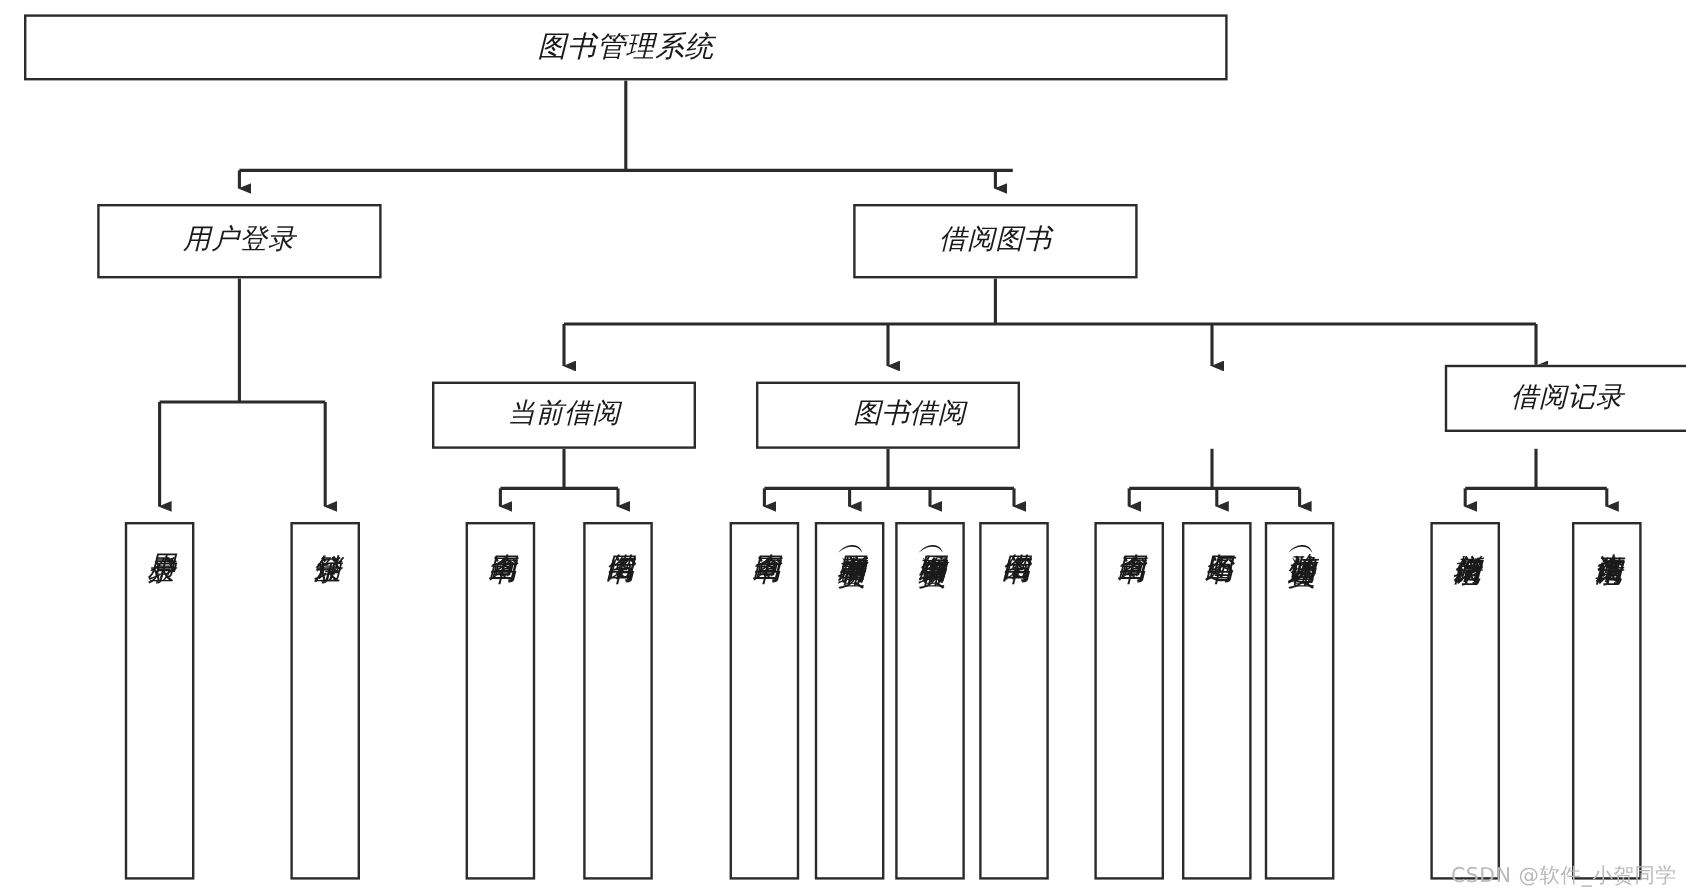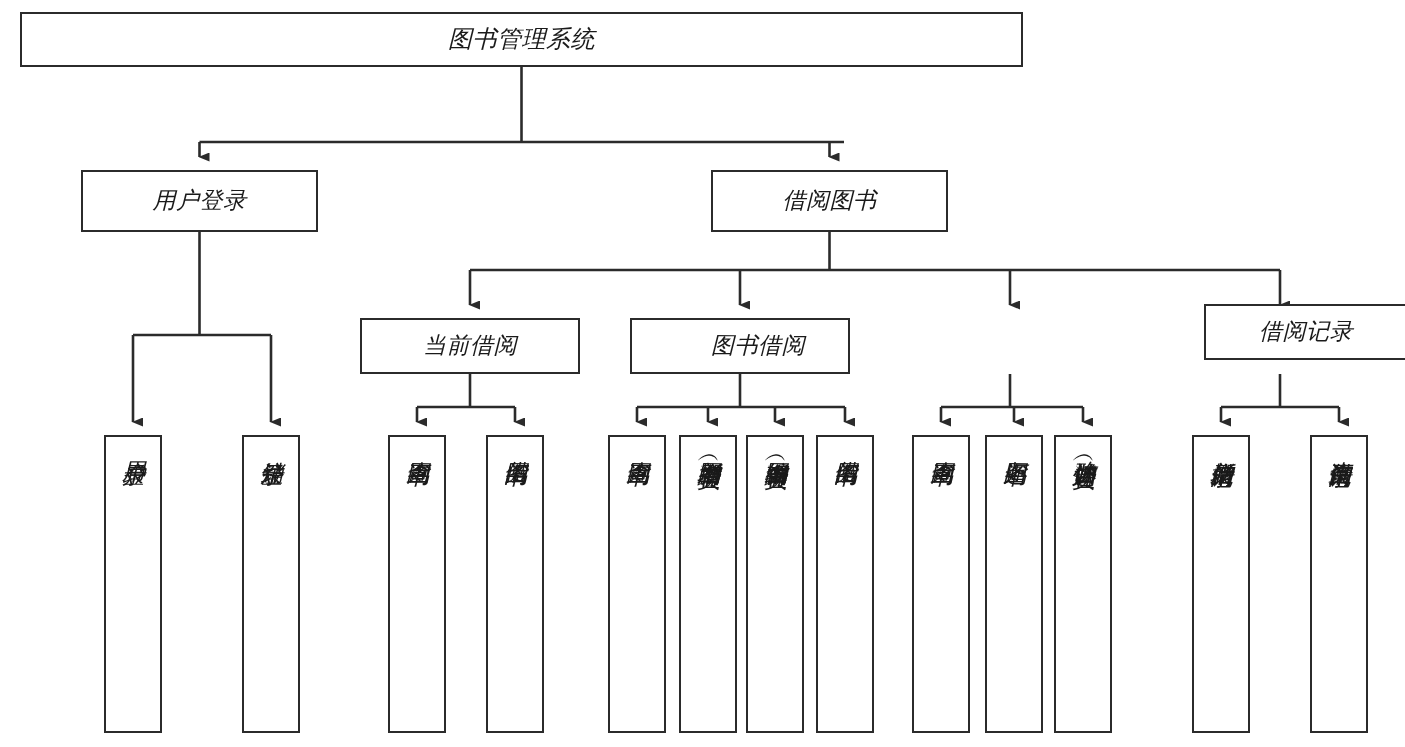--- a/index.html
+++ b/index.html
@@ -185,13 +185,14 @@
   <div class="node vert" style="left: 1054px; top: 435px; width: 58px; height: 298px;">
     <span class="node-label">确认归还（管理员）</span>
   </div>
   <div class="node vert" style="left: 1192px; top: 435px; width: 58px; height: 298px;">
     <span class="node-label">新增借阅记录</span>
   </div>
   <div class="node vert" style="left: 1310px; top: 435px; width: 58px; height: 298px;">
     <span class="node-label">查询借阅记录</span>
   </div>
 
+  <div id="watermark">CSDN @软件_小贺同学</div>
 </div>
 
 </body></html>

